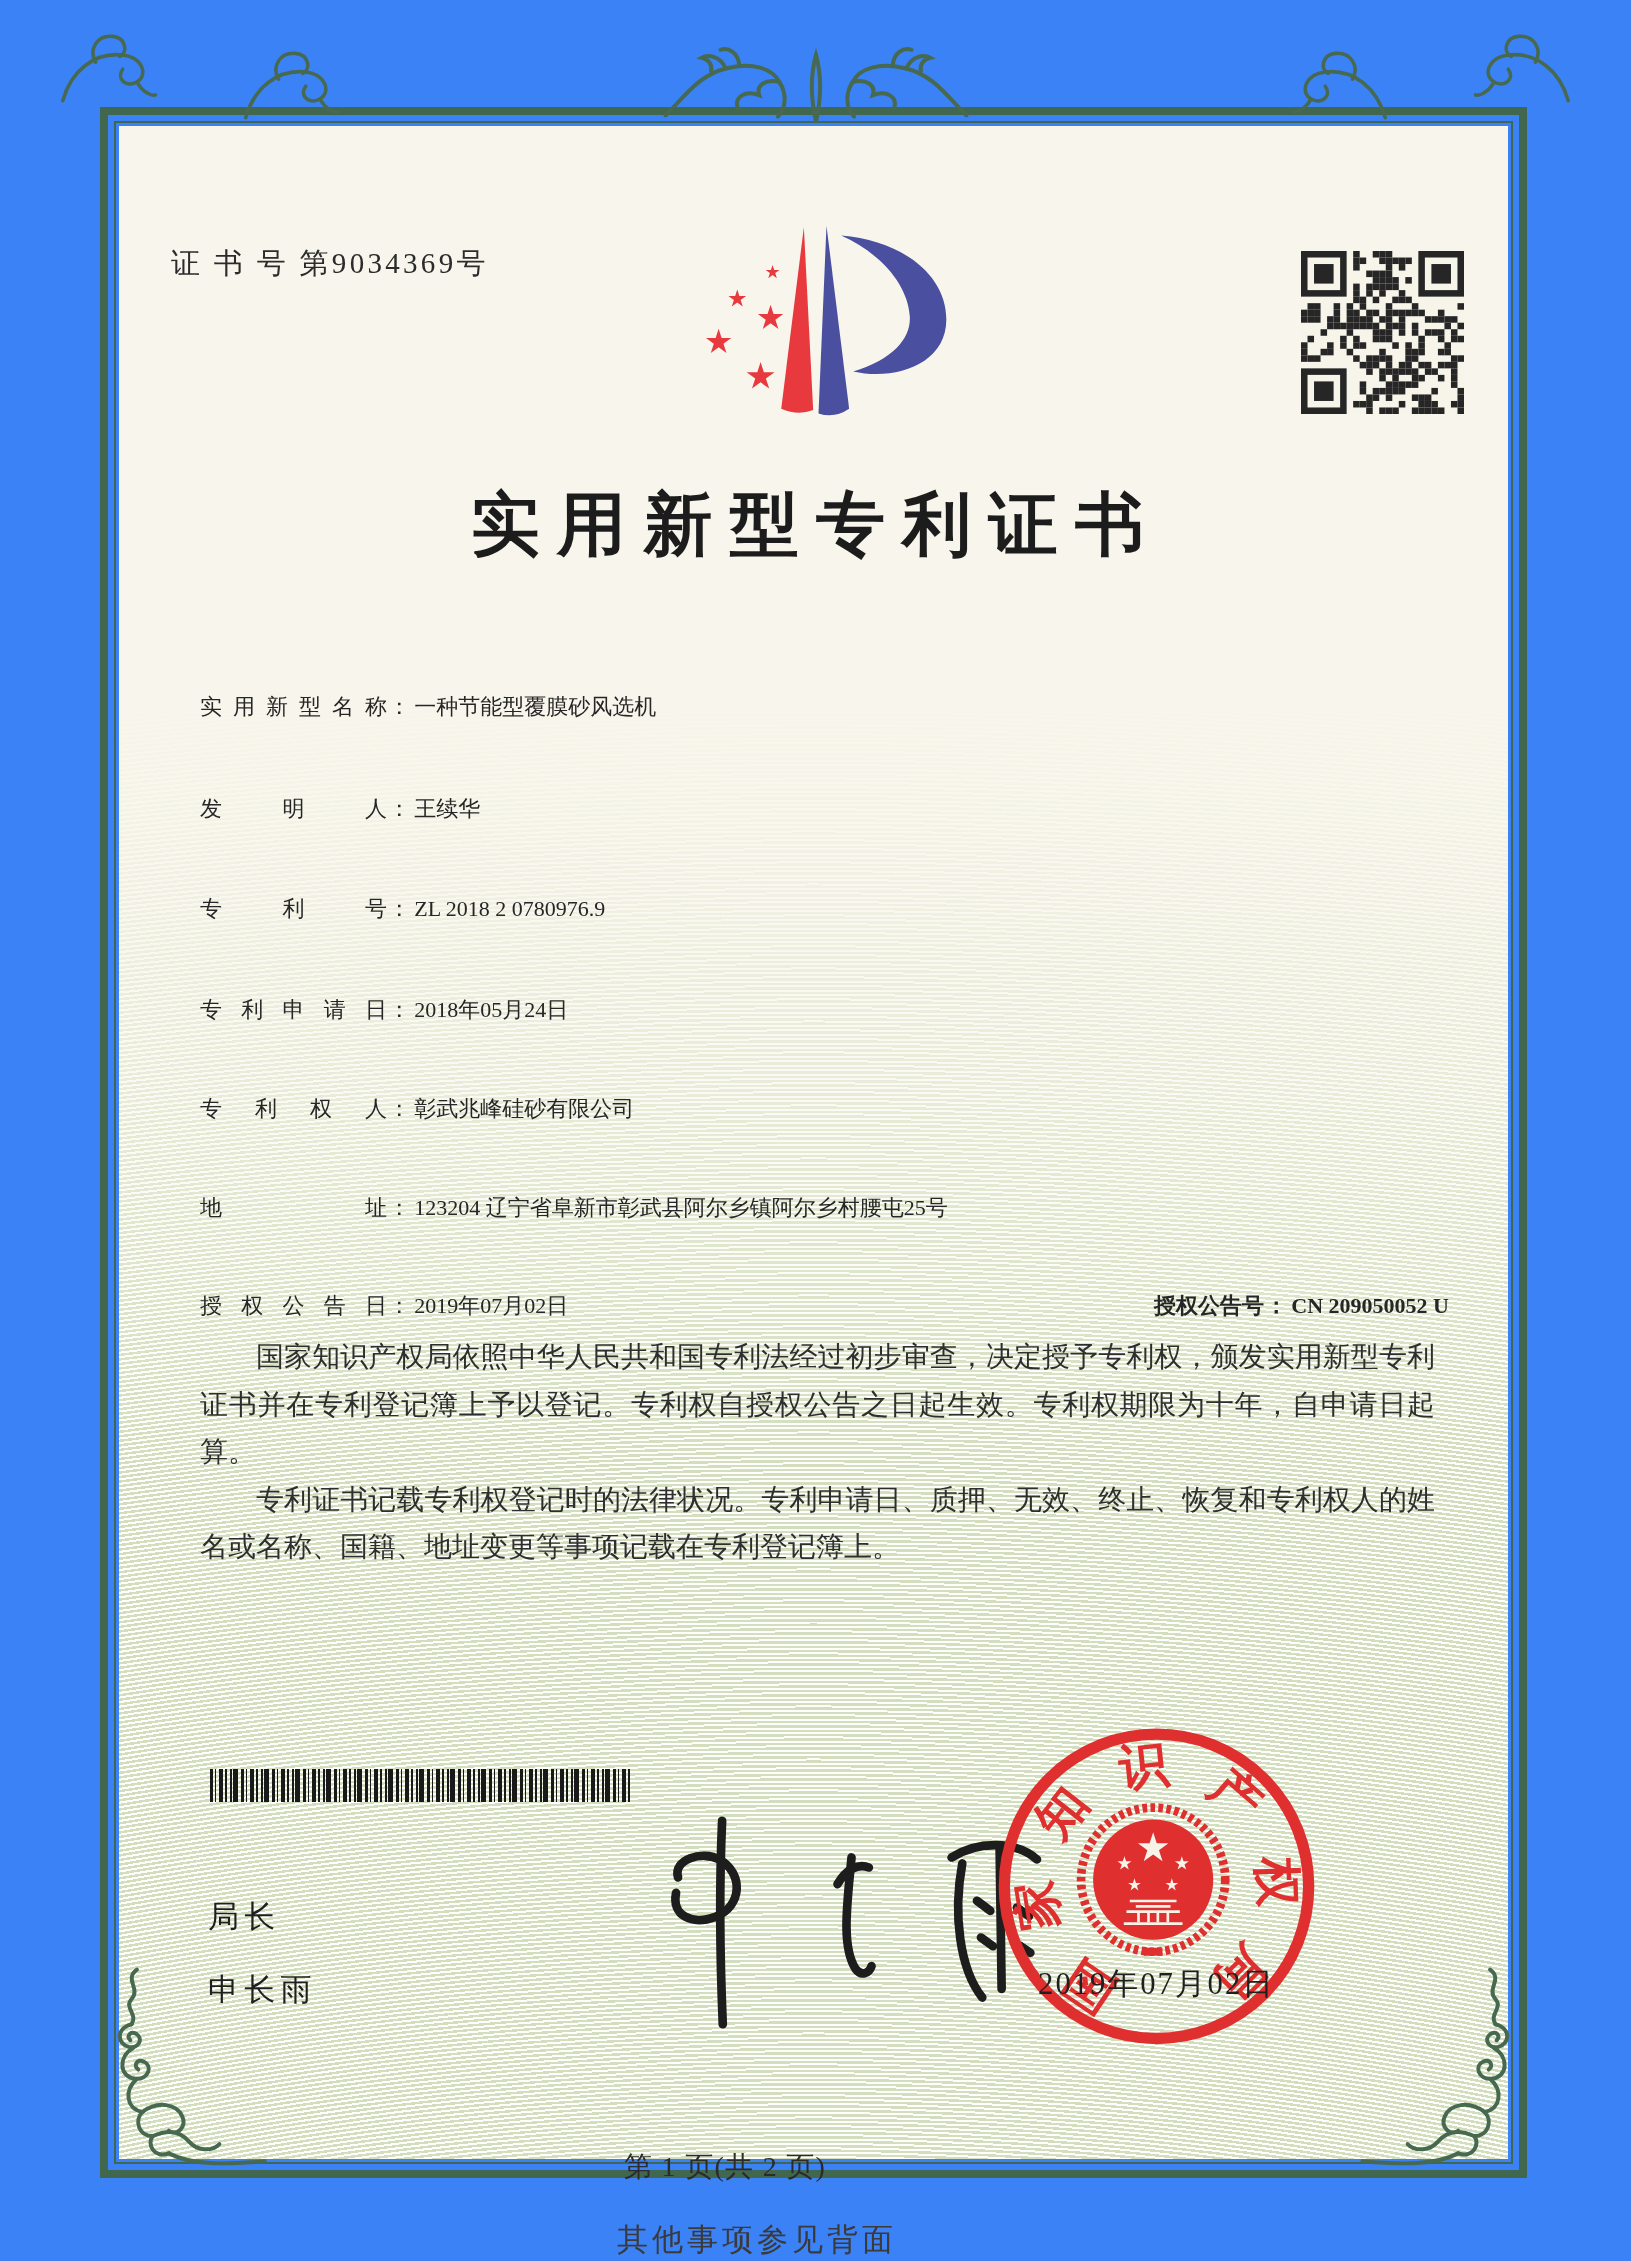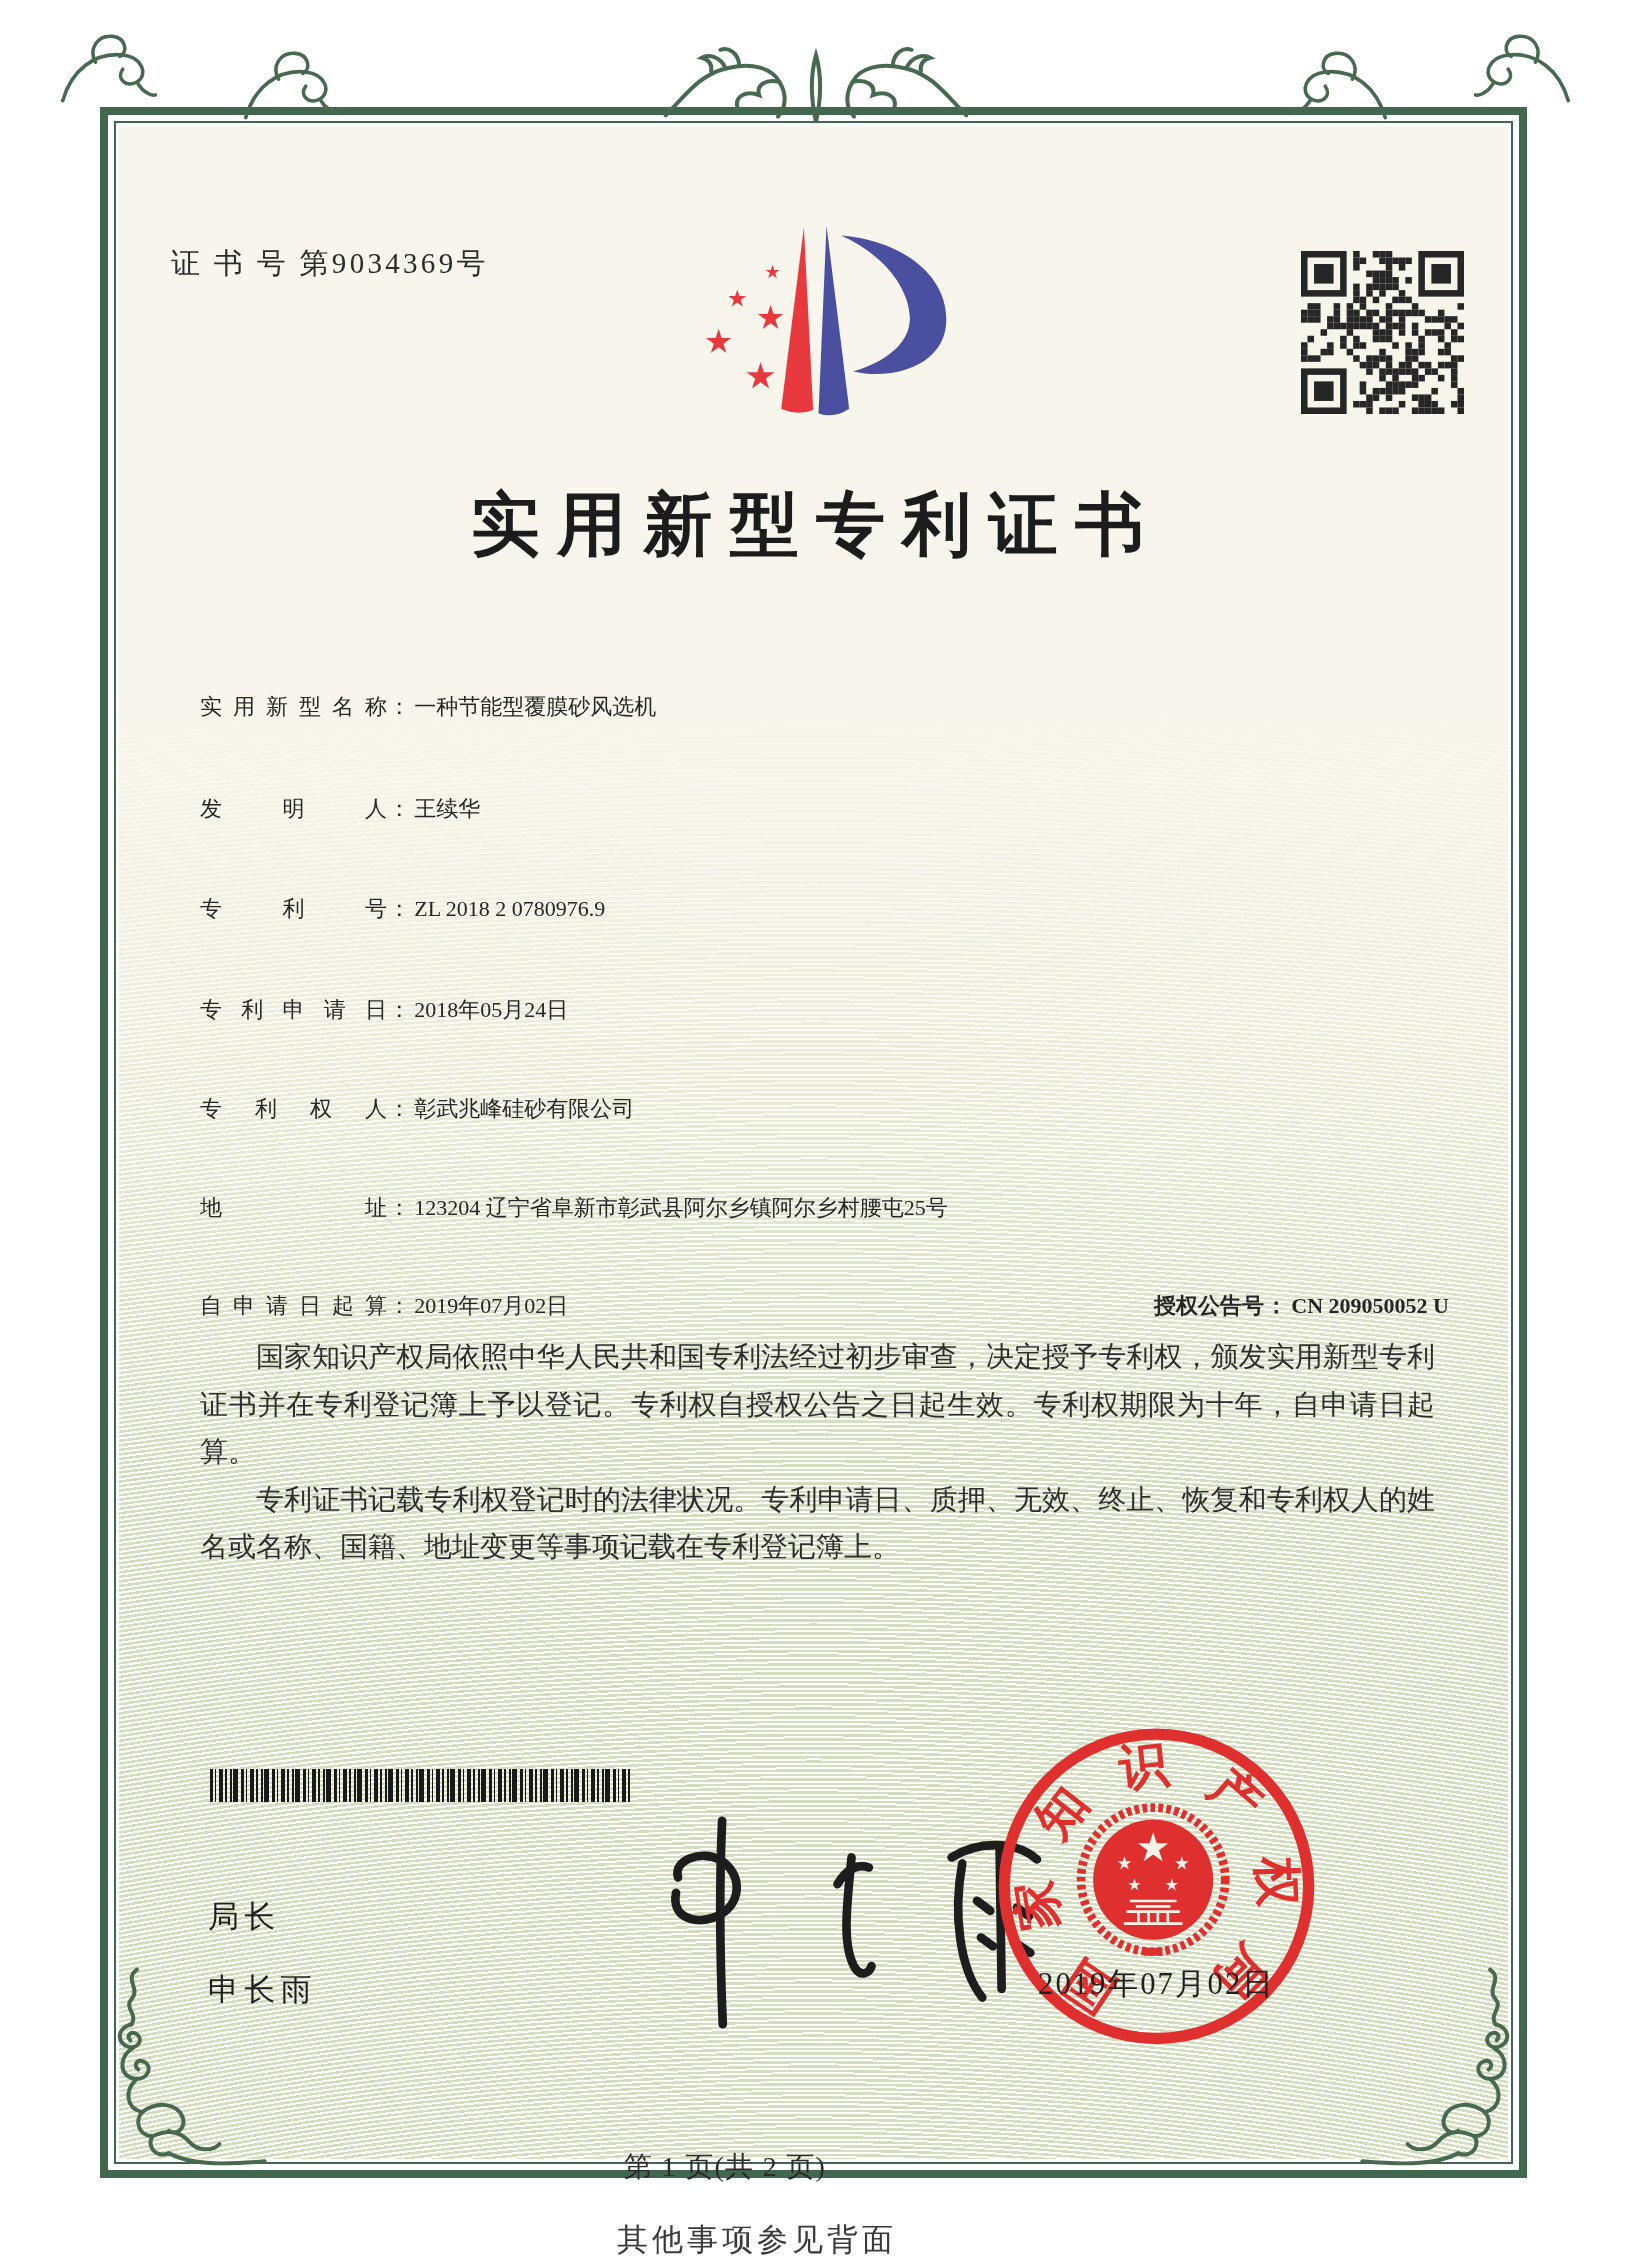--- a/index.html
+++ b/index.html
@@ -1,16 +1,16 @@
 <!DOCTYPE html>
 <html style="font-size:10.7px"><head>
 <meta charset="utf-8">
 <style>
   html,body{margin:0;padding:0;background:#e9e7dc;}
-  #page{position:relative;width:1632px;height:2261px;background:#ffffff;overflow:hidden;
+  #page{position:relative;width:1632px;height:2261px;background:#3b82f6;overflow:hidden;
         font-family:"Liberation Serif","DejaVu Serif",serif;color:#222;}
   
   .frame-outer{position:absolute;left:100px;top:107px;width:1427px;height:2071px;
                border:8.7px solid #41684e;box-sizing:border-box;}
   .frame-inner{position:absolute;left:6px;top:6px;right:6px;bottom:6px;border:2px solid #41684e;}
   .panel{position:absolute;left:3.3px;top:3.3px;right:3.3px;bottom:3.3px;
          background-color:#edf1dd;
          background-image:
            linear-gradient(180deg,#f8f6ec 0%,#f8f6ec 28%,rgba(248,246,236,0.55) 48%,rgba(248,246,236,0) 66%),
            repeating-radial-gradient(1267px 767px at 50% 158%,rgba(255,255,255,0.95) 0 3.3px,rgba(184,203,158,0.5) 3.3px 7.3px);}
@@ -368,21 +368,21 @@
   <div class="row" style="top:995px">
     <span class="flabel">专利申请日</span><span class="colon">：</span><span>2018年05月24日</span>
   </div>
   <div class="row" style="top:1094px">
     <span class="flabel">专利权人</span><span class="colon">：</span><span>彰武兆峰硅砂有限公司</span>
   </div>
   <div class="row" style="top:1193px">
     <span class="flabel">地址</span><span class="colon">：</span><span>123204 辽宁省阜新市彰武县阿尔乡镇阿尔乡村腰屯25号</span>
   </div>
   <div class="row" style="top:1291px">
-    <span class="flabel">自申请日起算</span><span class="colon">：</span><span>2019年07月02日</span>
+    <span class="flabel">授权公告日</span><span class="colon">：</span><span>2019年07月02日</span>
     <span class="grant-right">
       <span>授权公告号</span><span class="colon">：</span><span>CN 209050052 U</span>
     </span>
   </div>
 
   <div class="paras">
     <p>国家知识产权局依照中华人民共和国专利法经过初步审查，决定授予专利权，颁发实用新型专利证书并在专利登记簿上予以登记。专利权自授权公告之日起生效。专利权期限为十年，自申请日起算。</p>
     <p>专利证书记载专利权登记时的法律状况。专利申请日、质押、无效、终止、恢复和专利权人的姓名或名称、国籍、地址变更等事项记载在专利登记簿上。</p>
   </div>
 

